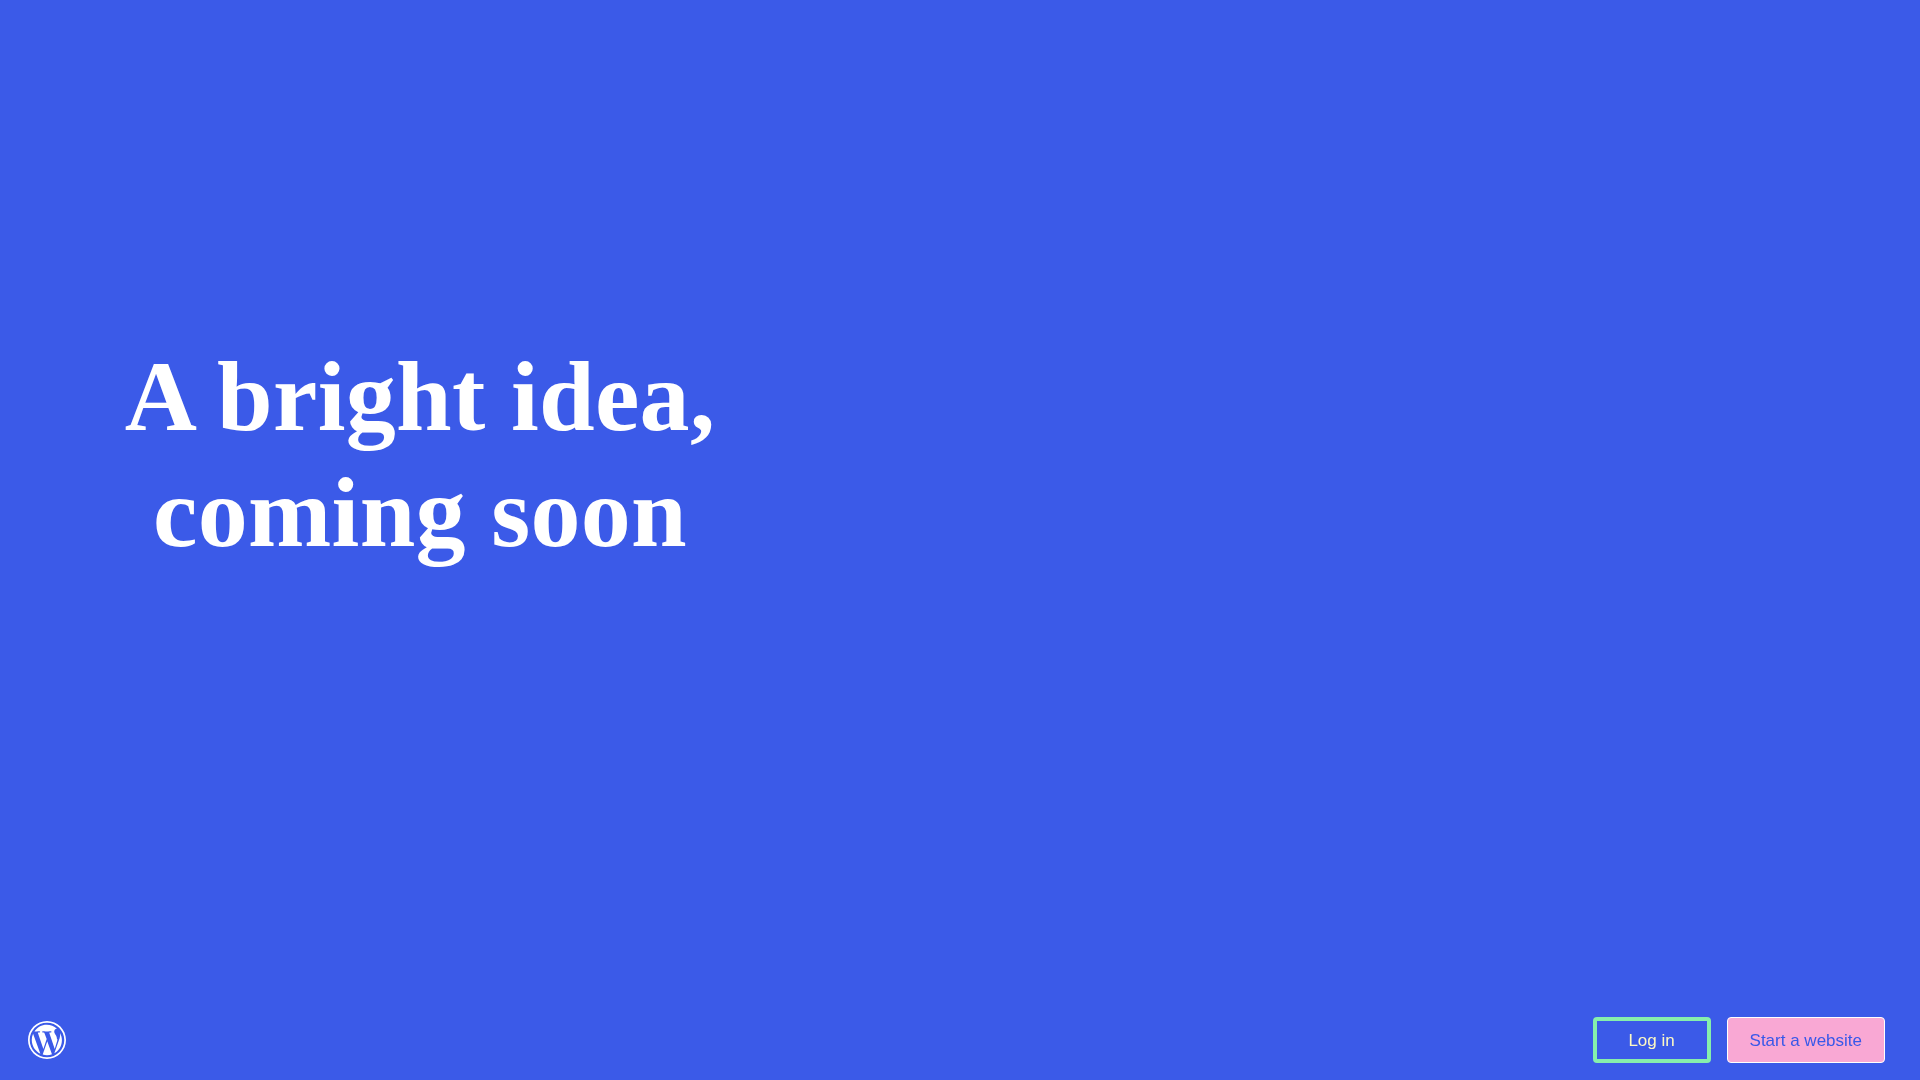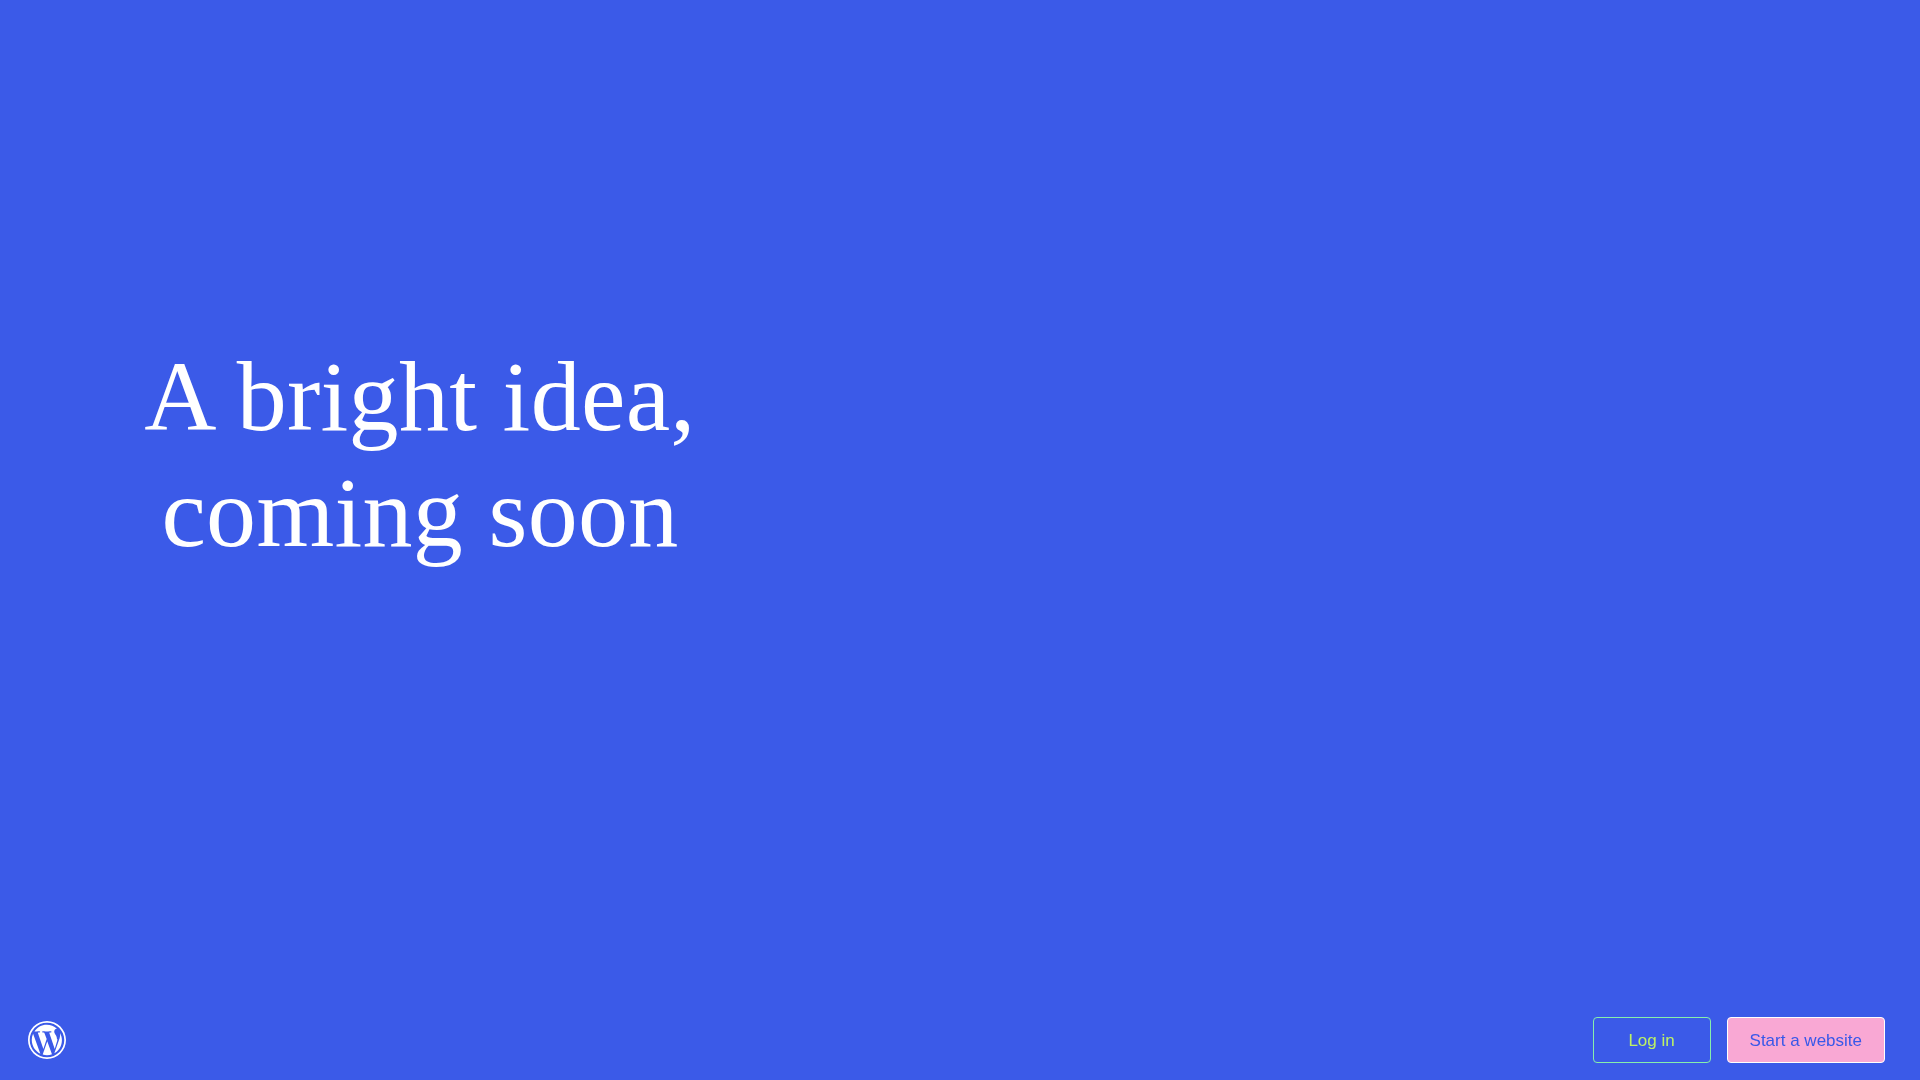--- a/index.html
+++ b/index.html
@@ -28,21 +28,21 @@
   }
 
   #hero-inner {
     width: 760px;
     padding-left: 80px;
     margin-top: -90px;
   }
 
   #hero-title {
     font-family: "Liberation Serif", "DejaVu Serif", serif;
-    font-weight: 400;
+    font-weight: 700;
     font-size: 100px;
     line-height: 1.16;
     color: #ffffff;
     text-align: center;
     letter-spacing: 0.3px;
     white-space: pre-line;
   }
 
   
   #footer {
@@ -95,22 +95,22 @@
     border-radius: 4px;
     cursor: pointer;
     white-space: nowrap;
     text-decoration: none;
   }
 
   #btn-login {
     min-width: 118px;
     padding: 0 26px;
     background: transparent;
-    border: 1px solid #86efac;
-    color: #bef264;
+    border: 4px solid #86efac;
+    color: #fef9c3;
   }
 
   #btn-start {
     min-width: 120px;
     padding: 0 22px;
     background: #f9a8d4;
     border: 1px solid #ffffff;
     color: #3858e9;
   }
 </style>

